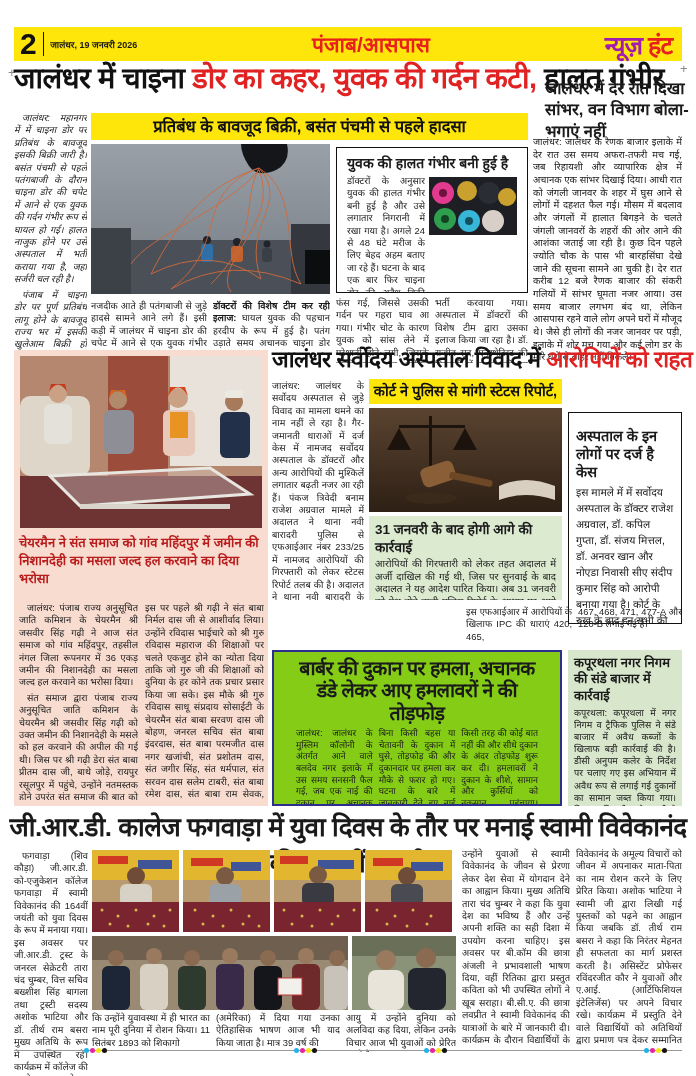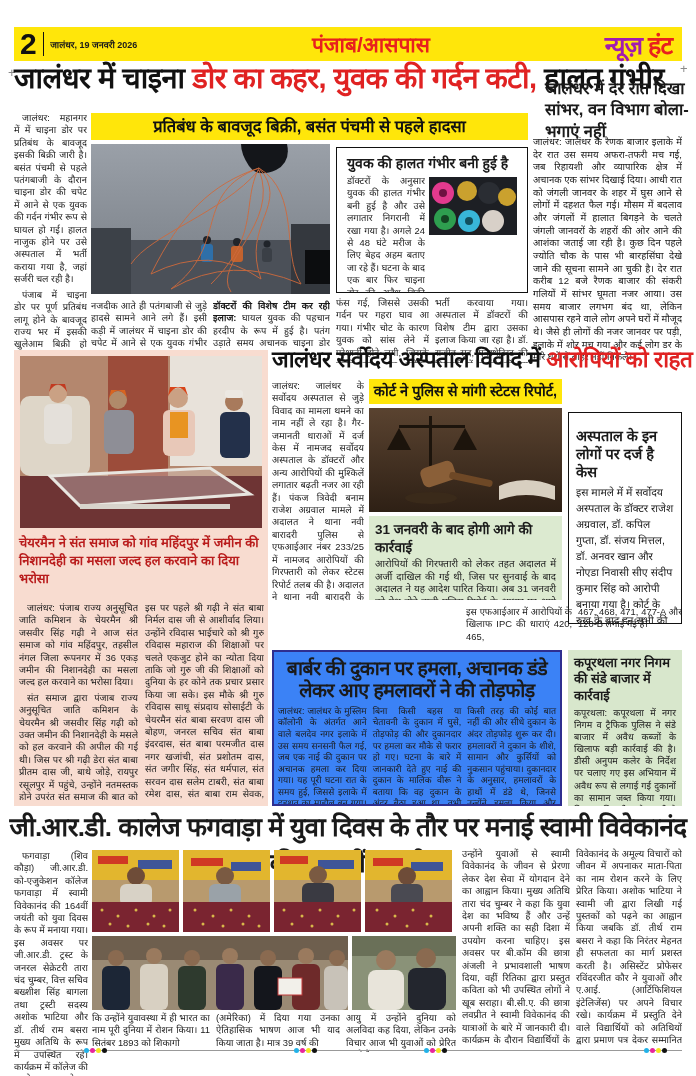--- a/index.html
+++ b/index.html
@@ -22,21 +22,21 @@
   .lead-headline{left:14px;top:62px;width:516px;height:48px;font-size:29px;font-weight:bold;
                  line-height:1.15;letter-spacing:-0.5px;white-space:nowrap;}
   .hl-black{color:#111;} .hl-red{color:#e02222;}
   .yellow-strip{background:#ffe60a;font-weight:bold;text-align:center;color:#111;overflow:hidden;}
   .sub1{left:91px;top:113px;width:437px;height:27px;font-size:16.5px;line-height:27px;}
   .sub2{left:369px;top:379px;width:193px;height:25px;font-size:14.5px;line-height:25px;}
   
   .sambhar-hl{left:533px;top:66px;width:149px;height:66px;font-size:16.5px;font-weight:bold;line-height:1.3;}
   .sambhar-body{left:533px;top:136px;width:149px;height:236px;font-size:9.6px;}
   
-  .lead-col1{left:14px;top:112px;width:73px;height:250px;}
+  .lead-col1{left:14px;top:112px;width:73px;height:250px;font-style:italic;}
   .photo-frame{overflow:hidden;background:#555;}
   .china-photo{left:91px;top:144px;width:239px;height:150px;}
   .infobox{left:336px;top:147px;width:192px;height:146px;border:1px solid #111;padding:5px 10px;box-sizing:border-box;overflow:hidden;}
   .infobox h3{margin:0 0 3px 0;font-size:14px;}
   .spools{float:right;width:88px;height:58px;margin:2px 0 2px 4px;}
   .lead-below1{left:91px;top:300px;width:116px;height:62px;}
   .lead-below2{left:213px;top:300px;width:117px;height:62px;}
   .lead-tail1{left:336px;top:297px;width:93px;height:66px;}
   .lead-tail2{left:435px;top:297px;width:93px;height:66px;}
   
@@ -53,22 +53,22 @@
   .greenbox h3{margin:0 0 2px 0;font-size:13.5px;}
   .greenbox .gb-txt{font-size:9.8px;line-height:1.3;}
   .casebox{left:568px;top:412px;width:114px;height:212px;border:1.5px solid #111;background:#fff;
            padding:14px 7px;box-sizing:border-box;overflow:hidden;}
   .casebox h3{margin:0 0 4px 0;font-size:14.5px;line-height:1.25;}
   .casebox .cb-txt{font-size:10.6px;line-height:1.5;}
   .foot1{left:375px;top:606px;width:86px;height:38px;}
   .foot2{left:466px;top:606px;width:106px;height:38px;}
   .foot3{left:578px;top:606px;width:104px;height:38px;}
   
-  .barberbox{left:272px;top:650px;width:290px;height:156px;border:2px solid #2e2e8f;background:#3b82f6;
-             padding:5px 4px;box-sizing:border-box;overflow:hidden;}
+  .barberbox{left:272px;top:650px;width:290px;height:156px;border:2px solid #2e2e8f;background:#84cc16;
+             padding:5px 22px;box-sizing:border-box;overflow:hidden;}
   .barberbox h2{margin:0 0 4px 0;font-size:19.5px;line-height:1.15;text-align:center;letter-spacing:-0.5px;}
   .barber-cols{display:flex;gap:6px;}
   .barber-cols .bc{flex:1;font-size:8.9px;line-height:1.3;text-align:justify;}
   
   .kapbox{left:568px;top:650px;width:114px;height:156px;background:#d8e7cc;padding:5px 6px;box-sizing:border-box;overflow:hidden;}
   .kapbox h3{margin:0 0 3px 0;font-size:13px;line-height:1.25;}
   .kapbox .kb-txt{font-size:9.2px;line-height:1.32;}
   
   .college-hl{left:0;top:808px;width:696px;height:38px;text-align:center;font-size:26px;font-weight:bold;letter-spacing:-0.5px;}
   .college-c1{left:14px;top:850px;width:74px;height:226px;}

